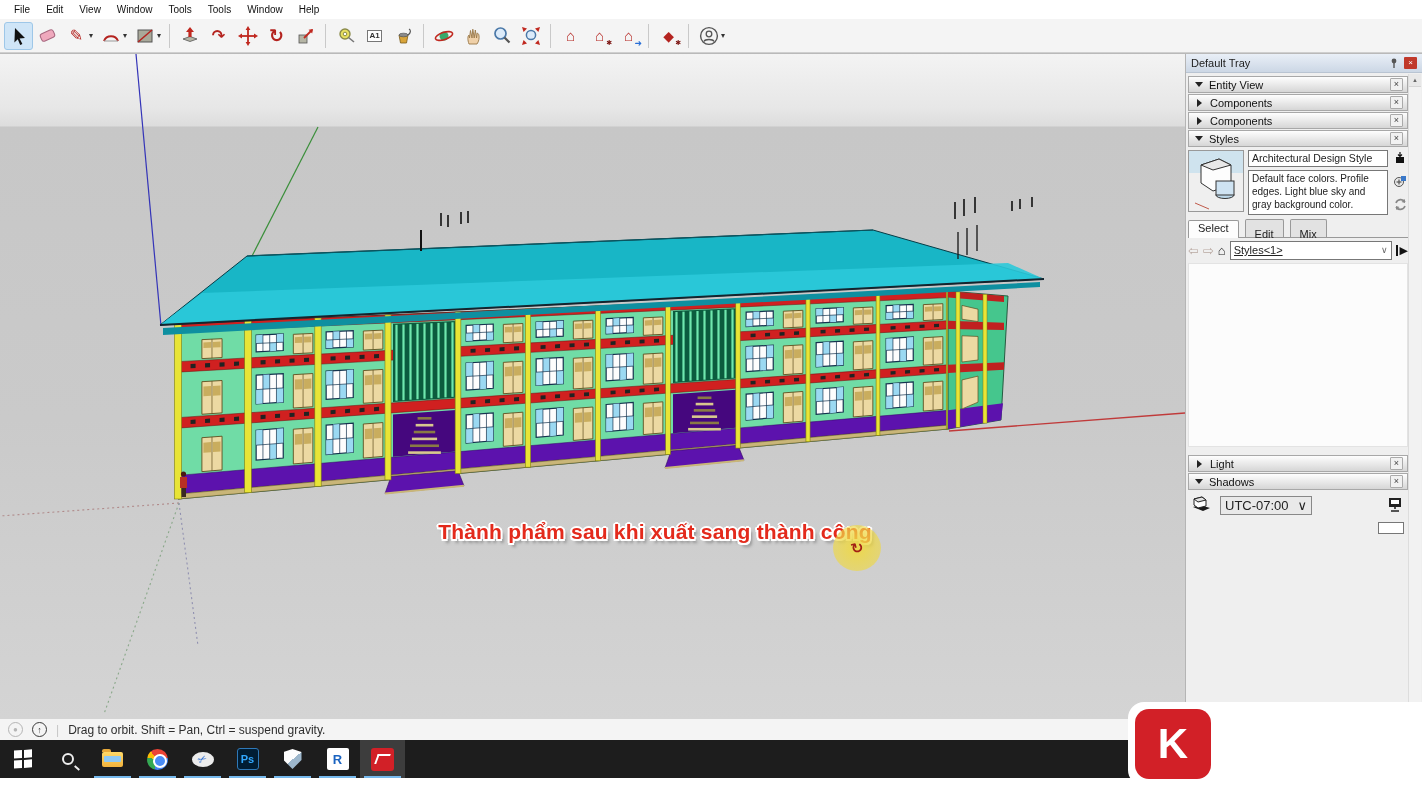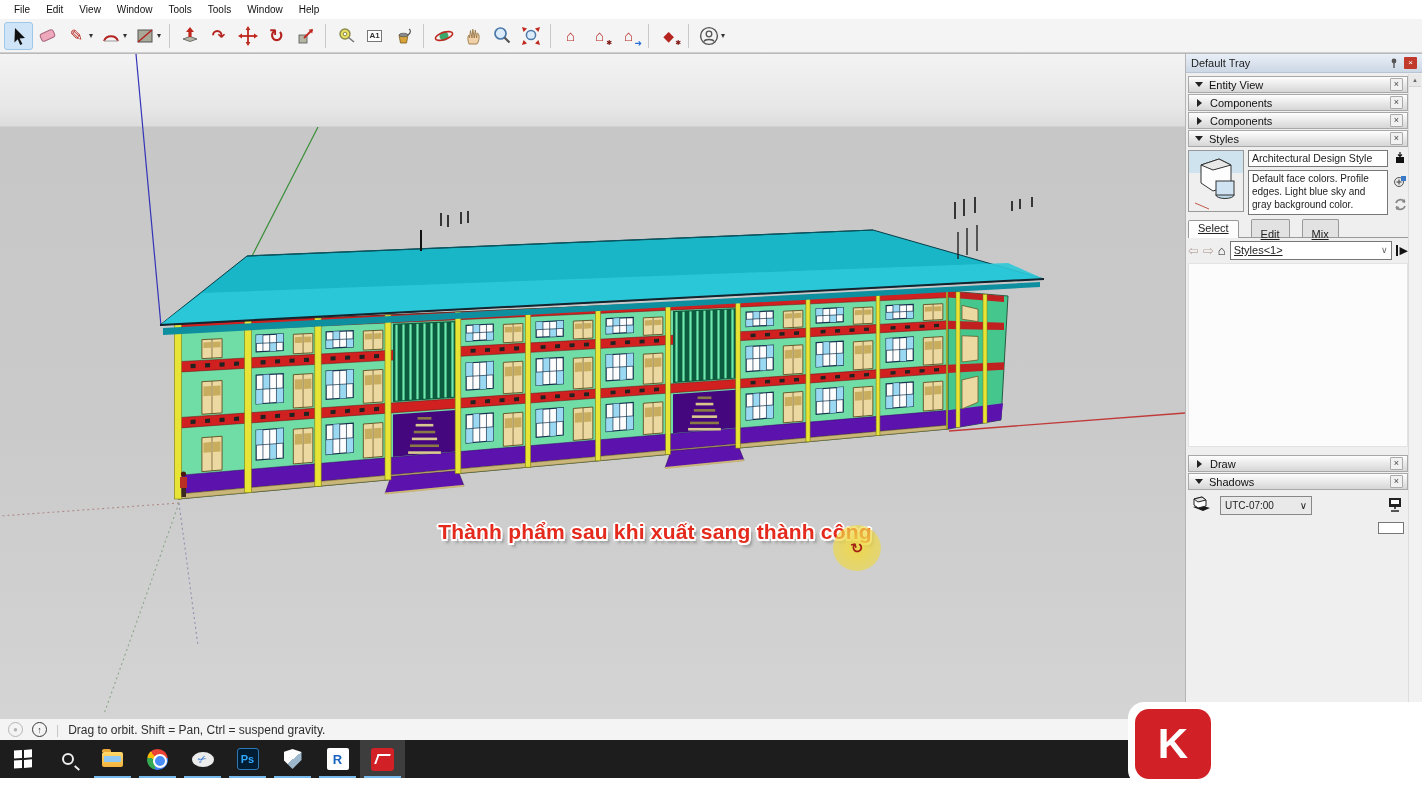--- a/index.html
+++ b/index.html
@@ -63,32 +63,32 @@
   .xbtn{margin-left:auto;font-size:9px;color:#444;border:1px solid #aaa;background:#f1f1f1;width:13px;height:13px;line-height:11px;text-align:center;border-radius:1px;}
   .entity-body{height:158px;background:#fbfbfb;border:1px solid #cfcfcf;border-top:none;padding:5px 7px;}
   .entity-body .nosel{font-weight:bold;font-size:11.5px;color:#111;padding-bottom:6px;border-bottom:1px solid #ddd;}
   .styles-body{display:flex;gap:4px;padding:3px 0 2px 0;height:70px;}
   .style-thumb{width:56px;height:62px;background:#fff;border:1px solid #999;flex:none;}
   .style-fields{flex:1;display:flex;flex-direction:column;gap:3px;min-width:0;}
   .style-name{height:17px;border:1px solid #777;background:#fff;font-size:10.5px;padding:1px 3px;white-space:nowrap;overflow:hidden;}
   .style-desc{flex:1;border:1px solid #777;background:#fff;font-size:10px;line-height:1.3;padding:1px 3px;overflow:hidden;}
   .style-btns{width:16px;display:flex;flex-direction:column;align-items:center;justify-content:space-between;padding:2px 0;}
   .tabs{display:flex;height:19px;border-bottom:1px solid #999;margin-top:2px;font-size:11px;}
-  .tab{padding:8px 9px 0 9px;border:1px solid #999;border-bottom:none;background:#e2e2e2;margin-right:12px;border-radius:2px 2px 0 0;color:#222;text-decoration:underline;}
+  .tab{padding:8px 9px 0 9px;border:1px solid #999;border-bottom:none;background:#e2e2e2;margin-right:6px;border-radius:2px 2px 0 0;color:#222;}
   .tab.active{background:#fdfdfd;position:relative;top:1px;padding-top:1px;}
   .stylenav{display:flex;align-items:center;gap:4px;height:24px;padding:2px 0;}
   .navarrow{color:#b9a9a2;font-size:13px;}
   .home-ic{color:#222;font-size:13px;}
   .sel-dd{flex:1;height:19px;border:1px solid #777;background:#fff;display:flex;align-items:center;font-size:11px;padding:0 3px;}
   .sel-dd .val{flex:1;text-decoration:underline;white-space:nowrap;overflow:hidden;}
   .sel-dd .dd{color:#666;font-size:9px;}
   .detail-btn{color:#111;font-size:11px;border-left:2px solid #111;padding-left:2px;line-height:11px;}
   .styles-list{height:184px;background:#fcfcfc;margin-top:1px;border:1px solid #e3e3e3;}
   .shadow-row{display:flex;align-items:center;gap:8px;padding:4px 2px;}
-  .tz-dd{width:92px;height:19px;border:1px solid #888;background:#e9e9e9;display:flex;align-items:center;font-size:10px;padding:0 4px;}
+  .tz-dd{width:92px;height:19px;border:1px solid #888;background:#e9e9e9;display:flex;align-items:center;font-size:13px;padding:0 4px;}
   .tz-dd .val{flex:1;}
   .shadow-row2{display:flex;justify-content:flex-end;padding:2px 4px;}
   .mini-field{width:26px;height:12px;border:1px solid #777;background:#fff;}
 
   
   .statusbar{height:22px;background:#f4f4f4;border-top:1px solid #cfcfcf;display:flex;align-items:center;padding-left:8px;gap:9px;}
   .circ{width:15px;height:15px;border-radius:50%;display:flex;align-items:center;justify-content:center;flex:none;}
   .circ.dim{border:1.5px solid #b5b5b5;color:#b5b5b5;font-size:8px;}
   .circ.dark{border:1.5px solid #3a3a3a;color:#3a3a3a;font-size:9px;font-weight:bold;}
   .sb-sep{color:#c5c5c5;}
@@ -841,21 +841,21 @@
           <span class="sel-dd">
             <span class="val">Styles&lt;1&gt;</span>
             <span class="dd">∨</span>
           </span>
           <span class="detail-btn">▶</span>
         </div>
         <div class="styles-list"></div>
 
         <div class="phdr" style="margin-top:8px">
           <span class="tri-r"></span>
-          <span>Draw</span>
+          <span>Light</span>
           <span class="xbtn">×</span>
         </div>
 
         <div class="phdr">
           <span class="tri-d"></span>
           <span>Shadows</span>
           <span class="xbtn">×</span>
         </div>
         <div class="shadow-row">
           <span>

